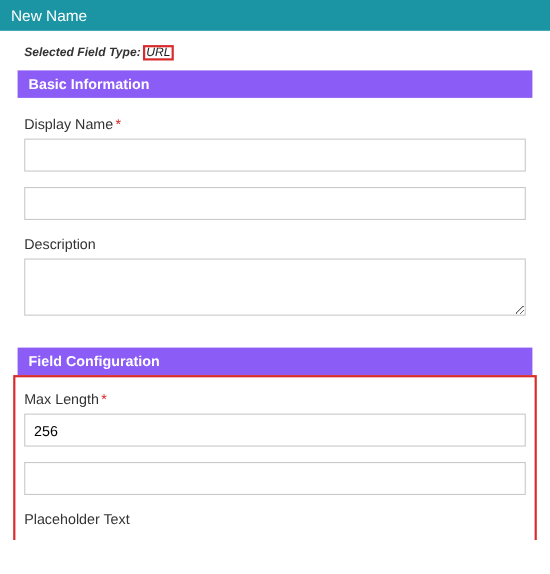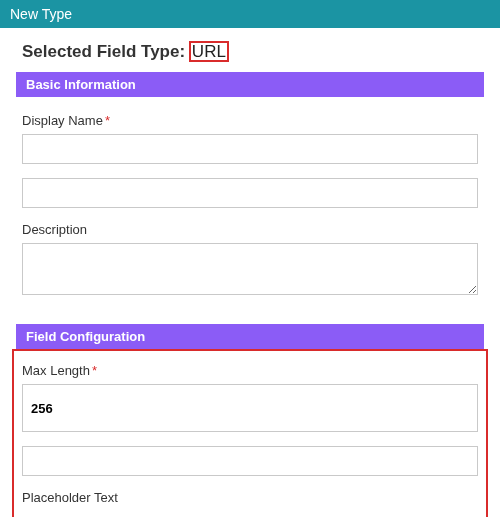--- a/index.html
+++ b/index.html
@@ -14,21 +14,22 @@
     background: #1b94a3;
     color: #fff;
     padding: 6px 10px;
     font-size: 14px;
   }
   .content {
     padding: 8px 22px 0 22px;
   }
   .selected-type {
     margin: 6px 0 10px 0;
-    font-size: 17px;
+    font-size: 11px;
+    font-style: italic;
   }
   .selected-type .lbl { font-weight: 700; }
   .selected-type .val {
     color: #222;
     padding: 0 2px;
     outline: 2px solid #d92b2b;
     outline-offset: -1px;
   }
   .section-head {
     background: #8b5cf6;
@@ -43,34 +44,34 @@
   .field-label { font-size: 13px; color: #333; display: block; margin-bottom: 6px; }
   .req { color: #d92b2b; margin-left: 2px; }
   .text-input, .textarea-input, .num-input {
     width: 100%;
     border: 1px solid #c9c9c9;
     background: #fff;
     font-family: inherit;
     font-size: 13px;
   }
   .text-input { height: 30px; padding: 4px 8px; }
-  .num-input { height: 48px; padding: 4px 8px; font-weight: bold; }
+  .num-input { height: 30px; padding: 4px 8px; }
   .textarea-input { height: 52px; padding: 6px 8px; resize: both; }
   .config-box {
     outline: 2px solid #d92b2b;
     outline-offset: 2px;
     padding: 2px 6px 6px 6px;
     margin: 0 -6px;
   }
 </style>
 </head>
 <body>
 
 <div class="header-bar">
-  <span>New Type</span>
+  <span>New Name</span>
 </div>
 
 <div class="content">
 
   <div class="selected-type">
     <span class="lbl">Selected Field Type:</span>
     <span class="val">URL</span>
   </div>
 
   <div class="section-head">Basic Information</div>

